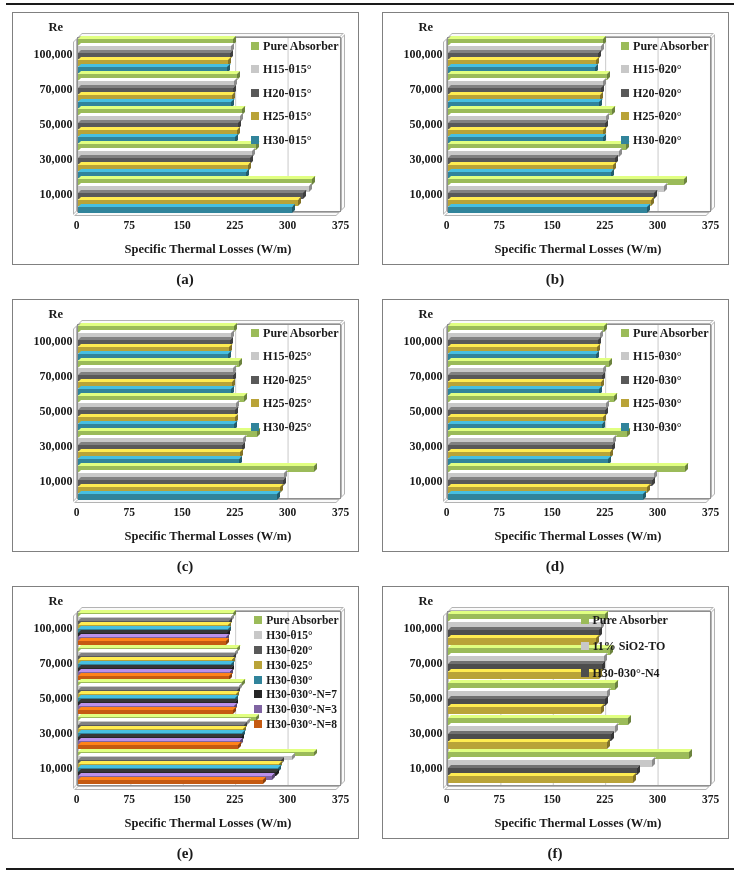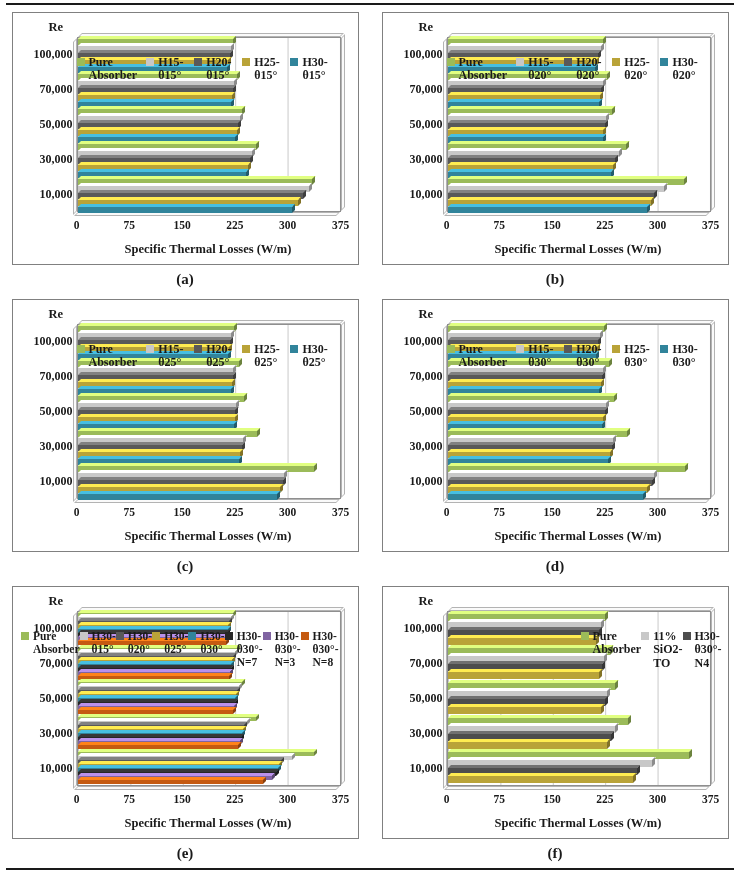--- a/index.html
+++ b/index.html
@@ -27,21 +27,21 @@
   .bar::before{content:"";position:absolute;left:0;top:-3px;width:100%;height:3px;background:var(--c);
                filter:brightness(1.45);transform:skewX(-45deg);transform-origin:0 100%;}
   .bar::after{content:"";position:absolute;right:-3px;top:0;width:3px;height:100%;background:var(--c);
               filter:brightness(0.7);transform:skewY(-45deg);transform-origin:0 0;}
   .cats{position:absolute;right:100%;top:0;bottom:0;width:60px;display:flex;flex-direction:column;margin-right:4px;}
   .cat-row{flex:1;display:flex;align-items:center;justify-content:flex-end;}
   .cat-label{font-weight:bold;font-size:12px;}
   .xticks{position:absolute;top:100%;left:0;right:0;height:15px;margin-top:7px;}
   .xtick{position:absolute;transform:translateX(-50%);font-weight:bold;font-size:11.5px;}
   .xlabel{position:absolute;bottom:7px;left:60px;right:14px;text-align:center;font-weight:bold;font-size:12.5px;}
-  .legend{position:absolute;top:19px;right:2px;display:flex;}
+  .legend{position:absolute;top:3px;right:2px;display:flex;flex-direction:column;}
   .legend-item{display:flex;align-items:flex-start;font-weight:bold;font-size:12px;line-height:1.12;}
   .legend.loose .legend-item{margin-bottom:10px;}
   .legend.tight .legend-item{margin-bottom:2px;font-size:11.5px;}
   .legend.wide{width:128px;}
   .legend.wide .legend-item{margin-bottom:13px;}
   .legend-swatch{width:8px;height:8px;margin-right:4px;margin-top:2px;flex:none;}
   .caption{margin-top:6px;font-weight:bold;font-size:15px;text-align:center;}
 </style>
 </head>
 <body>

